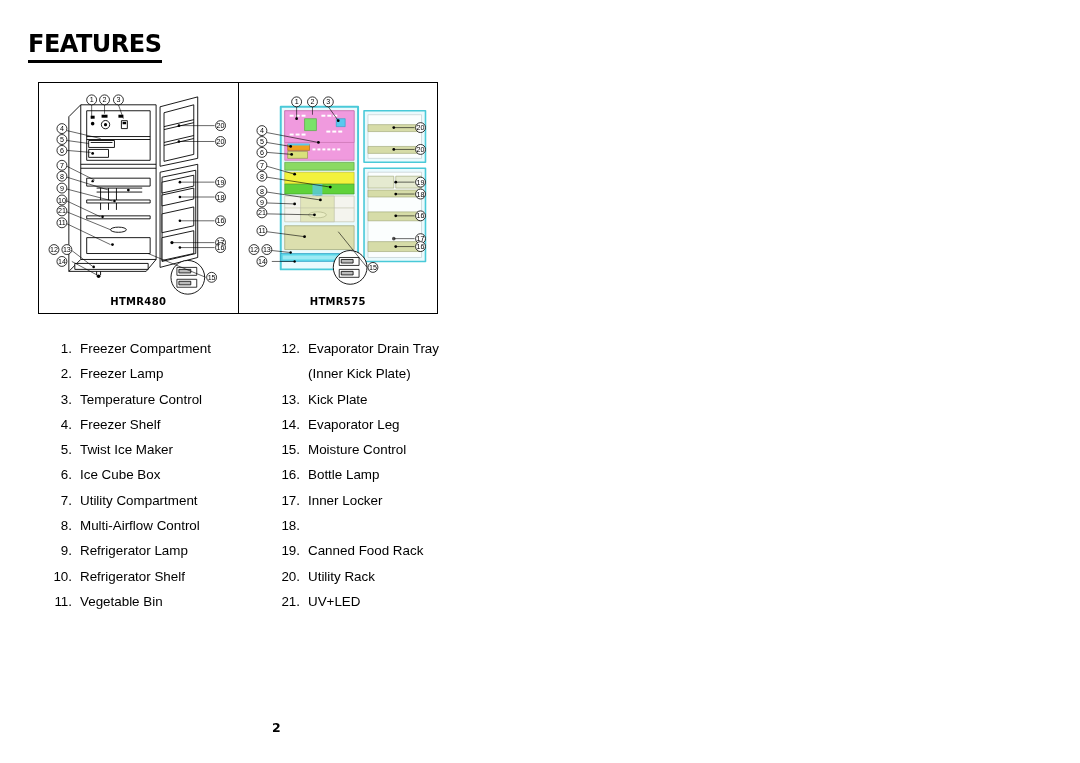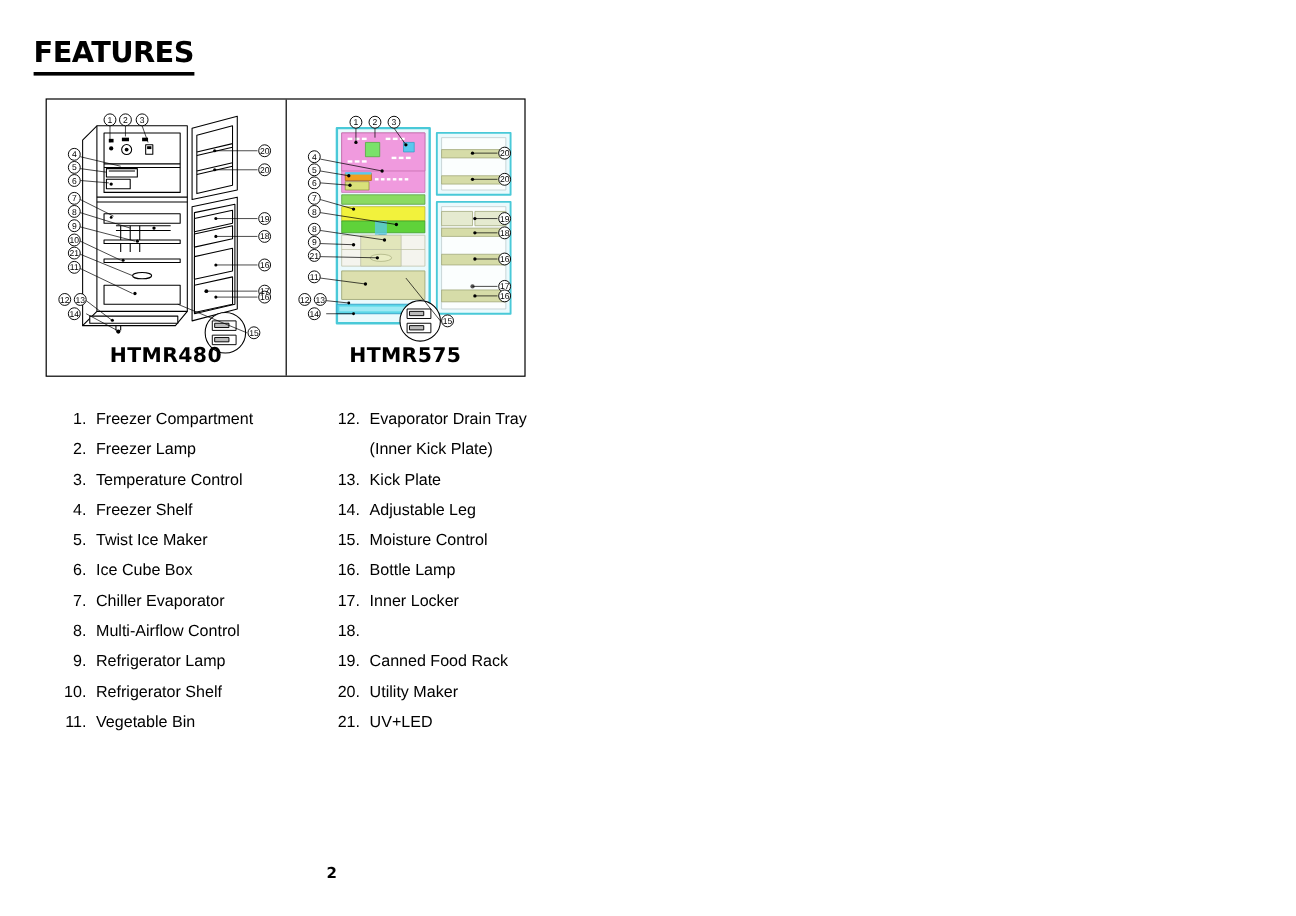--- a/index.html
+++ b/index.html
@@ -25,21 +25,21 @@
 
   
   .fig-frame{
     position:absolute;left:38px;top:82px;width:400px;height:232px;
     border:1.5px solid #000;box-sizing:border-box;display:flex;
   }
   .fig-cell{position:relative;flex:1;box-sizing:border-box;}
   .fig-cell.first{border-right:1.5px solid #000;}
   .fig-caption{
     position:absolute;bottom:6px;left:0;width:100%;text-align:center;
-    font-size:17px;font-weight:bold;letter-spacing:0.3px;
+    font-size:10px;font-weight:bold;letter-spacing:0.3px;
     font-family:"DejaVu Sans","Liberation Sans",sans-serif;
   }
   .fig-svg{position:absolute;left:0;top:0;width:100%;height:100%;}
 
   
   .feature-lists{position:absolute;left:46px;top:336px;width:470px;}
   .flist{position:absolute;top:0;font-size:13.4px;line-height:25.3px;}
   .flist.left{left:0;width:235px;}
   .flist.right{left:228px;width:245px;}
   .fitem{display:flex;align-items:flex-start;}
@@ -437,21 +437,21 @@
           <div class="fitem">
             <span class="fnum">5.</span>
             <span class="ftext">Twist Ice Maker</span>
           </div>
           <div class="fitem">
             <span class="fnum">6.</span>
             <span class="ftext">Ice Cube Box</span>
           </div>
           <div class="fitem">
             <span class="fnum">7.</span>
-            <span class="ftext">Chiller Evaporator</span>
+            <span class="ftext">Utility Compartment</span>
           </div>
           <div class="fitem">
             <span class="fnum">8.</span>
             <span class="ftext">Multi-Airflow Control</span>
           </div>
           <div class="fitem">
             <span class="fnum">9.</span>
             <span class="ftext">Refrigerator Lamp</span>
           </div>
           <div class="fitem">
@@ -468,21 +468,21 @@
             <span class="fnum">12.</span>
             <span class="ftext">Evaporator Drain Tray</span>
           </div>
           <div class="fsub">(Inner Kick Plate)</div>
           <div class="fitem">
             <span class="fnum">13.</span>
             <span class="ftext">Kick Plate</span>
           </div>
           <div class="fitem">
             <span class="fnum">14.</span>
-            <span class="ftext">Adjustable Leg</span>
+            <span class="ftext">Evaporator Leg</span>
           </div>
           <div class="fitem">
             <span class="fnum">15.</span>
             <span class="ftext">Moisture Control</span>
           </div>
           <div class="fitem">
             <span class="fnum">16.</span>
             <span class="ftext">Bottle Lamp</span>
           </div>
           <div class="fitem">
@@ -491,21 +491,21 @@
           </div>
           <div class="fitem">
             <span class="fnum">18.</span>
           </div>
           <div class="fitem">
             <span class="fnum">19.</span>
             <span class="ftext">Canned Food Rack</span>
           </div>
           <div class="fitem">
             <span class="fnum">20.</span>
-            <span class="ftext">Utility Maker</span>
+            <span class="ftext">Utility Rack</span>
           </div>
           <div class="fitem">
             <span class="fnum">21.</span>
             <span class="ftext">UV+LED</span>
           </div>
         </div>
     </div>
 
     <div class="pagenum" id="pagenum-left">2</div>
   </div>

